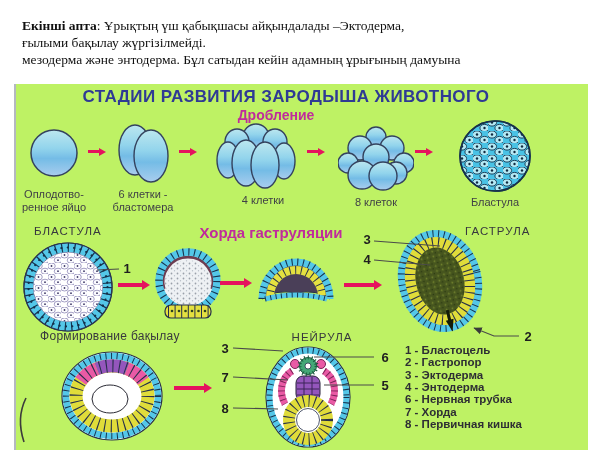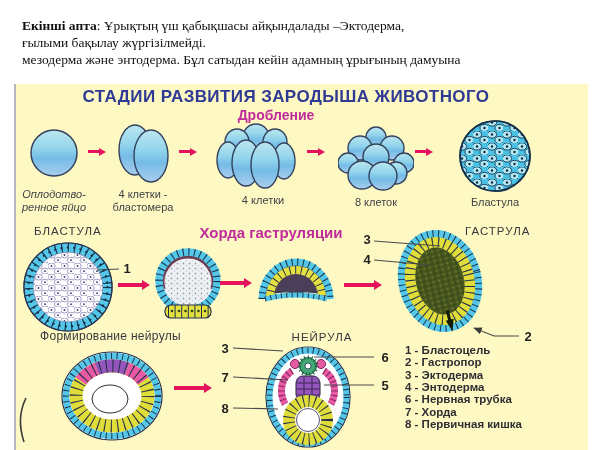--- a/index.html
+++ b/index.html
@@ -4,21 +4,21 @@
 <style>
   html,body{margin:0;padding:0;}
   body{width:600px;height:450px;background:#ffffff;overflow:hidden;position:relative;
        font-family:"Liberation Sans", sans-serif;}
   
   .hdr{position:absolute;left:22px;top:17px;width:560px;
        font-family:"Liberation Serif", serif;font-size:13.5px;line-height:1.26;color:#101010;}
   .hdr b{font-weight:bold;}
   
   .panel{position:absolute;left:14px;top:84px;width:572px;height:366px;
-         background:#fef9c3;border-left:2px solid #b4b8c0;}
+         background:#bef264;border-left:2px solid #b4b8c0;}
   .abs{position:absolute;}
   .d-title{left:0;top:3px;width:540px;text-align:center;font-size:17px;font-weight:bold;
            color:#2f3a94;letter-spacing:0.4px;}
   .h-mag{font-weight:bold;color:#c02b9c;text-align:center;}
   .h-drob{left:170px;top:23px;width:180px;font-size:14px;}
   .h-gast{left:130px;top:140px;width:250px;font-size:15px;}
   .stage-lbl{font-size:11px;line-height:1.2;color:#3f3f46;text-align:center;}
   .sec-lbl{font-size:11.5px;color:#38383e;letter-spacing:1px;}
   .sec-lbl2{font-size:12px;color:#38383e;letter-spacing:0.3px;}
   .num{font-size:13px;font-weight:bold;color:#1f1f1f;width:14px;text-align:center;}
@@ -128,26 +128,26 @@
   </div>
   <div class="abs arrow a-sm" style="left:399px;top:66px;"></div>
 
   <div class="abs fig" style="left:442px;top:35px;">
     <svg width="74" height="74">
       <circle cx="37" cy="37" r="35" fill="url(#pBlue)" stroke="#1d3550" stroke-width="1.6"></circle>
       <circle cx="37" cy="37" r="35" fill="none" stroke="#16324c" stroke-width="1.6"></circle>
     </svg>
   </div>
 
-  <div class="abs stage-lbl" style="left:0px;top:104px;width:76px;font-style:italic;">
+  <div class="abs stage-lbl" style="left:0px;top:104px;width:76px;">
     <div>Оплодотво-</div>
     <div>ренное яйцо</div>
   </div>
   <div class="abs stage-lbl" style="left:87px;top:104px;width:80px;">
-    <div>4 клетки -</div>
+    <div>6 клетки -</div>
     <div>бластомера</div>
   </div>
   <div class="abs stage-lbl" style="left:207px;top:110px;width:80px;">4 клетки</div>
   <div class="abs stage-lbl" style="left:320px;top:112px;width:80px;">8 клеток</div>
   <div class="abs stage-lbl" style="left:439px;top:112px;width:80px;">Бластула</div>
 
   <div class="abs sec-lbl" style="left:18px;top:141px;">БЛАСТУЛА</div>
   <div class="abs h-mag h-gast">Хорда гаструляции</div>
   <div class="abs sec-lbl" style="left:449px;top:141px;">ГАСТРУЛА</div>
 
@@ -203,21 +203,21 @@
         <ellipse cx="50" cy="52" rx="29.5" ry="39.5" fill="none" stroke="#e0dc3a" stroke-width="11"></ellipse>
         <ellipse cx="50" cy="52" rx="29.5" ry="39.5" fill="none" stroke="#26304a" stroke-width="11" stroke-dasharray="1.1 5"></ellipse>
         <ellipse cx="50" cy="52" rx="38" ry="48" fill="none" stroke="#54c7e8" stroke-width="7"></ellipse>
         <ellipse cx="50" cy="52" rx="38" ry="48" fill="none" stroke="#17344e" stroke-width="7" stroke-dasharray="1 4.6"></ellipse>
         <path d="M46,92 L50,104 L54,92 Z" fill="#141c08"></path>
         <line x1="50" y1="82" x2="50" y2="98" stroke="#141c08" stroke-width="3"></line>
       </g>
     </svg>
   </div>
 
-  <div class="abs sec-lbl2" style="left:24px;top:245px;">Формирование нейрулы</div>
+  <div class="abs sec-lbl2" style="left:24px;top:245px;">Формирование бақылау</div>
 
   <div class="abs fig" style="left:42px;top:264px;">
     <svg width="108" height="96">
       <ellipse cx="54" cy="48" rx="50" ry="44" fill="#ffffff" stroke="#26304a" stroke-width="1.2"></ellipse>
       <ellipse cx="54" cy="48" rx="46" ry="40" fill="none" stroke="#54c7e8" stroke-width="6.5"></ellipse>
       <ellipse cx="54" cy="48" rx="46" ry="40" fill="none" stroke="#17344e" stroke-width="6.5" stroke-dasharray="1 4.6"></ellipse>
       <ellipse cx="54" cy="48" rx="36" ry="30" fill="none" stroke="#e0dc3a" stroke-width="13"></ellipse>
       <path d="M22.8,33 A36,30 0 0 1 38.8,20.8" fill="none" stroke="#e95aa5" stroke-width="13"></path>
       <path d="M38.8,20.8 A36,30 0 0 1 69.2,20.8" fill="none" stroke="#9456bc" stroke-width="13"></path>
       <path d="M69.2,20.8 A36,30 0 0 1 85.2,33" fill="none" stroke="#e95aa5" stroke-width="13"></path>

